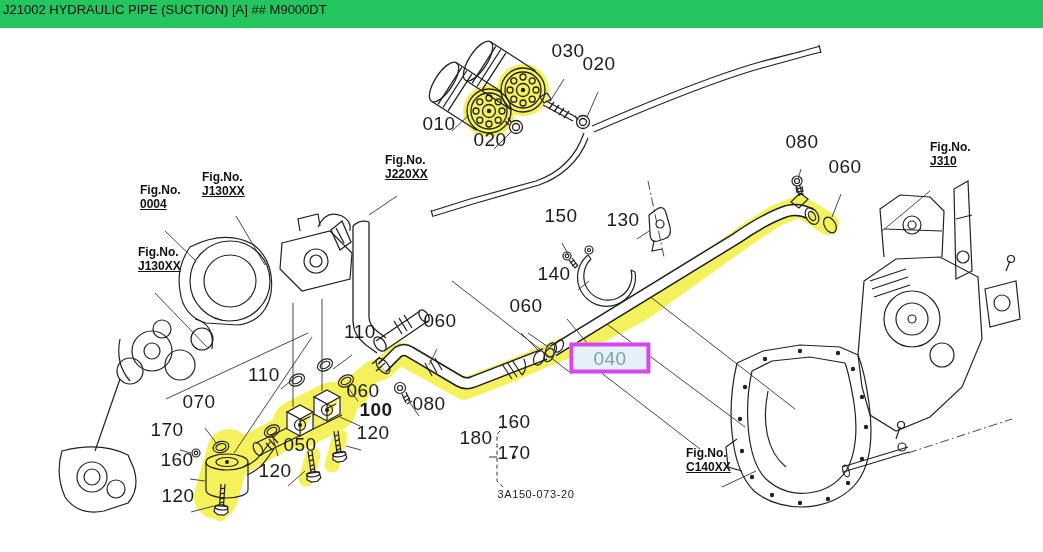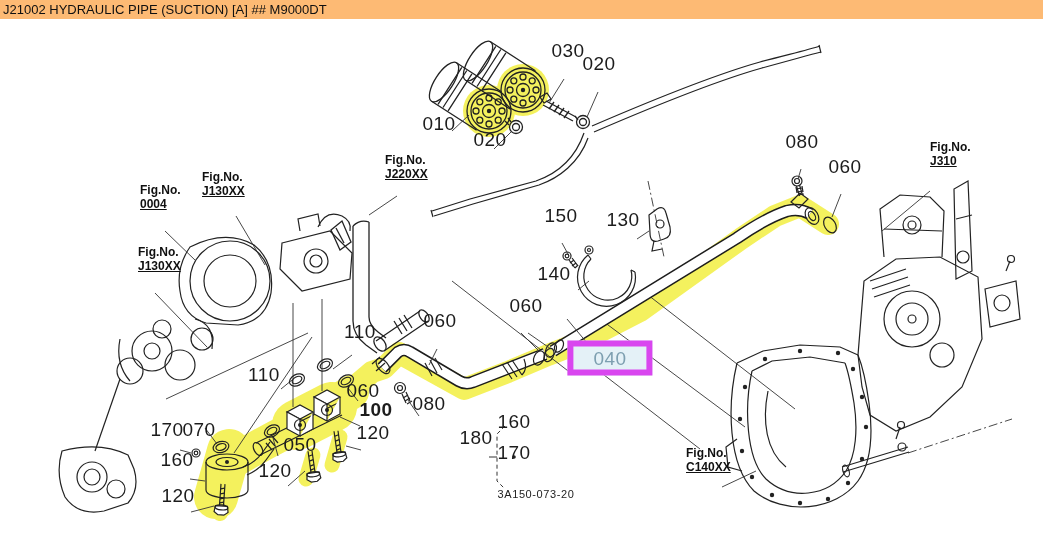--- a/index.html
+++ b/index.html
@@ -1,24 +1,24 @@
 <!DOCTYPE html>
 <html><head>
 <meta charset="utf-8">
 <style>
   html,body{margin:0;padding:0;background:#fff;}
   .screen{position:relative;width:1043px;height:552px;background:#ffffff;overflow:hidden;
           font-family:"Liberation Sans",sans-serif;}
-  .titlebar{position:absolute;left:0;top:0;width:100%;height:19px;background:#fdba74;
+  .titlebar{position:absolute;left:0;top:0;width:100%;height:28px;background:#22c55e;
             font-size:13px;color:#101010;line-height:19px;padding-left:3px;box-sizing:border-box;}
   .canvas{position:absolute;left:0;top:19px;width:1043px;height:533px;}
   svg.art{position:absolute;left:0;top:0;}
   .plbl{position:absolute;transform:translate(-50%,-50%);font-size:19px;color:#1c1c1c;
         white-space:nowrap;letter-spacing:.5px;z-index:3;cursor:pointer;}
-  .plbl.sel{background:#e4f1f7;border:6px solid #d946ef;color:#7d9fb0;padding:0 20px;line-height:23px;}
+  .plbl.sel{background:#e4f1f7;border:4px solid #d946ef;color:#7d9fb0;padding:0 20px;line-height:23px;}
   .flbl{position:absolute;font-size:12px;color:#101010;line-height:13.5px;z-index:3;cursor:pointer;white-space:nowrap;font-weight:bold;}
   .flbl .num{text-decoration:underline;}
   .flbl span{display:block;}
   .dwg{position:absolute;transform:translate(-50%,-50%);font-size:11px;letter-spacing:.6px;color:#222;z-index:3;}
 </style>
 </head>
 <body>
 
 <div class="screen">
   <div class="titlebar">J21002 HYDRAULIC PIPE (SUCTION) [A] ## M9000DT</div>
@@ -316,21 +316,21 @@
     <span class="plbl" style="left:561px;top:197px;">150</span>
     <span class="plbl" style="left:623px;top:201px;">130</span>
     <span class="plbl" style="left:554px;top:255px;">140</span>
     <span class="plbl" style="left:360px;top:313px;">110</span>
     <span class="plbl" style="left:440px;top:302px;">060</span>
     <span class="plbl" style="left:526px;top:287px;">060</span>
     <span class="plbl" style="left:264px;top:356px;">110</span>
     <span class="plbl" style="left:363px;top:372px;">060</span>
     <span class="plbl" style="left:376px;top:391px;font-weight:bold;">100</span>
     <span class="plbl" style="left:429px;top:385px;">080</span>
-    <span class="plbl" style="left:199px;top:383px;margin-top:28px;">070</span>
+    <span class="plbl" style="left:199px;top:383px;">070</span>
     <span class="plbl" style="left:167px;top:411px;">170</span>
     <span class="plbl" style="left:280px;top:426px;margin-left:20px;">050</span>
     <span class="plbl" style="left:177px;top:441px;">160</span>
     <span class="plbl" style="left:275px;top:452px;">120</span>
     <span class="plbl" style="left:373px;top:414px;">120</span>
     <span class="plbl" style="left:178px;top:477px;">120</span>
     <span class="plbl" style="left:476px;top:419px;">180</span>
     <span class="plbl" style="left:514px;top:403px;">160</span>
     <span class="plbl" style="left:514px;top:434px;">170</span>
     <span class="plbl sel" style="left:610px;top:339px;">040</span>

